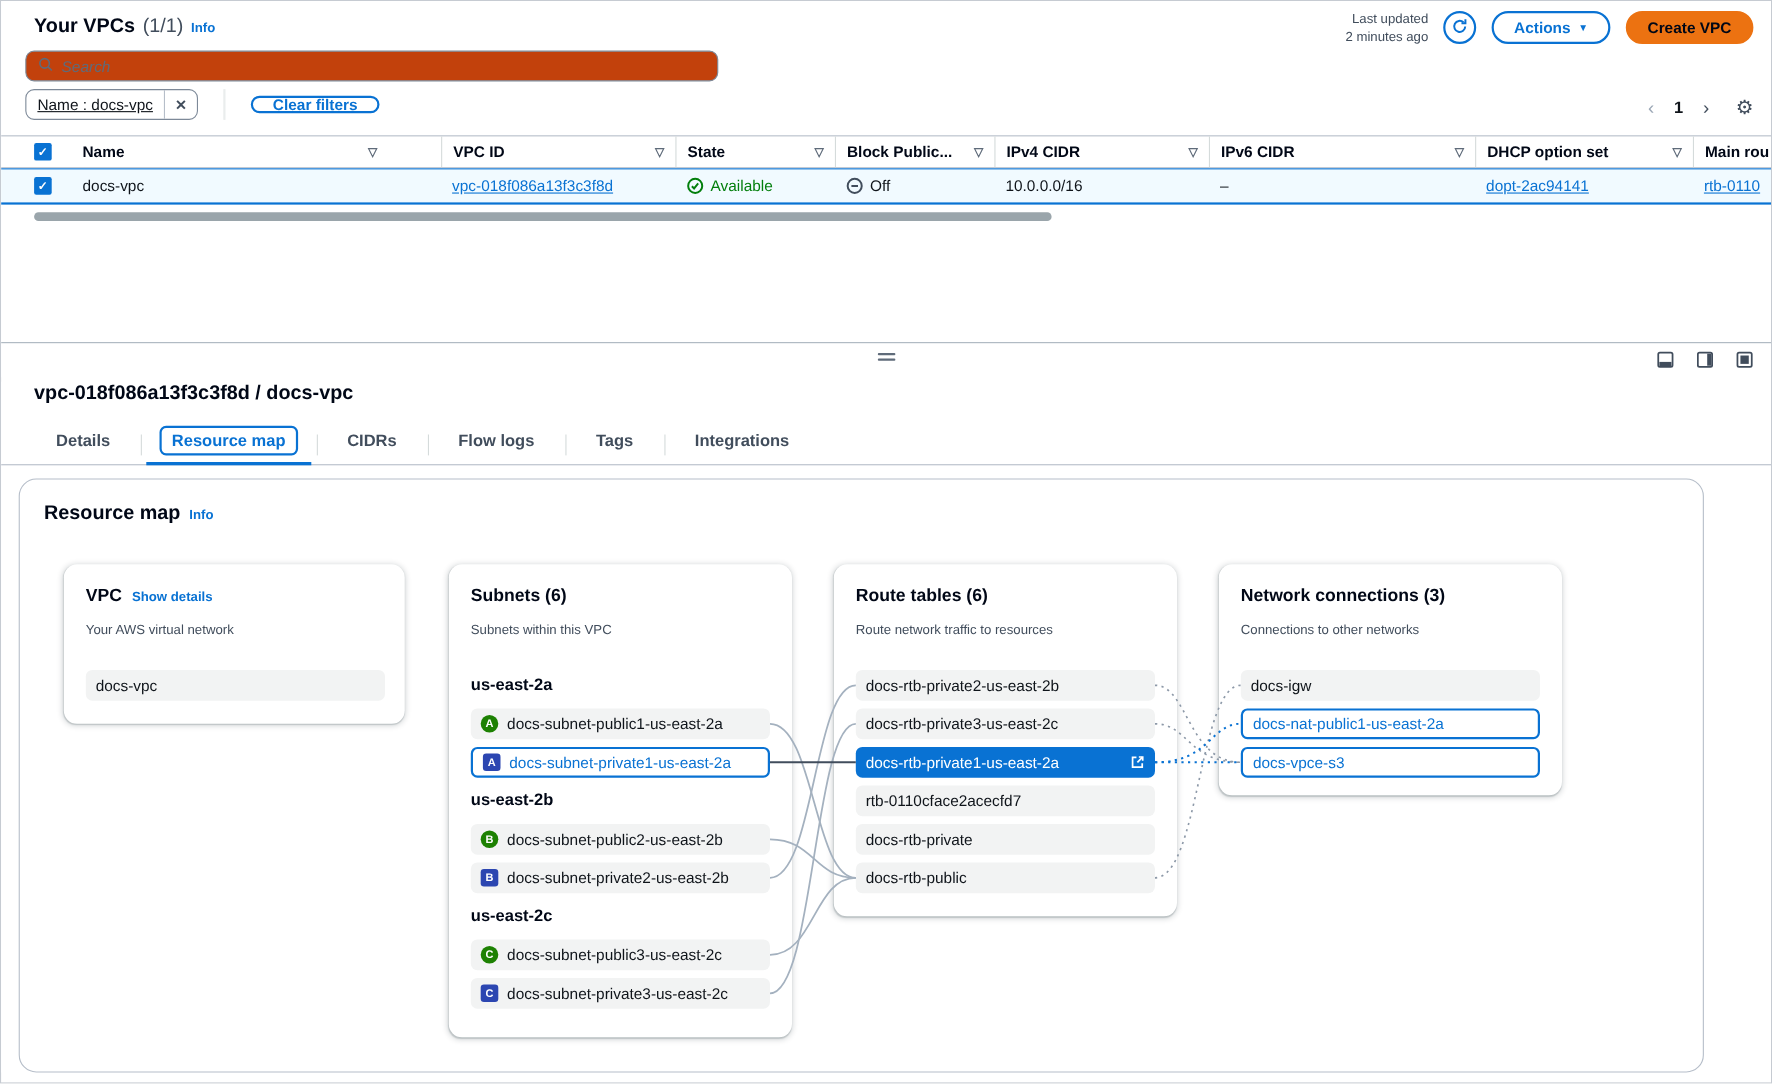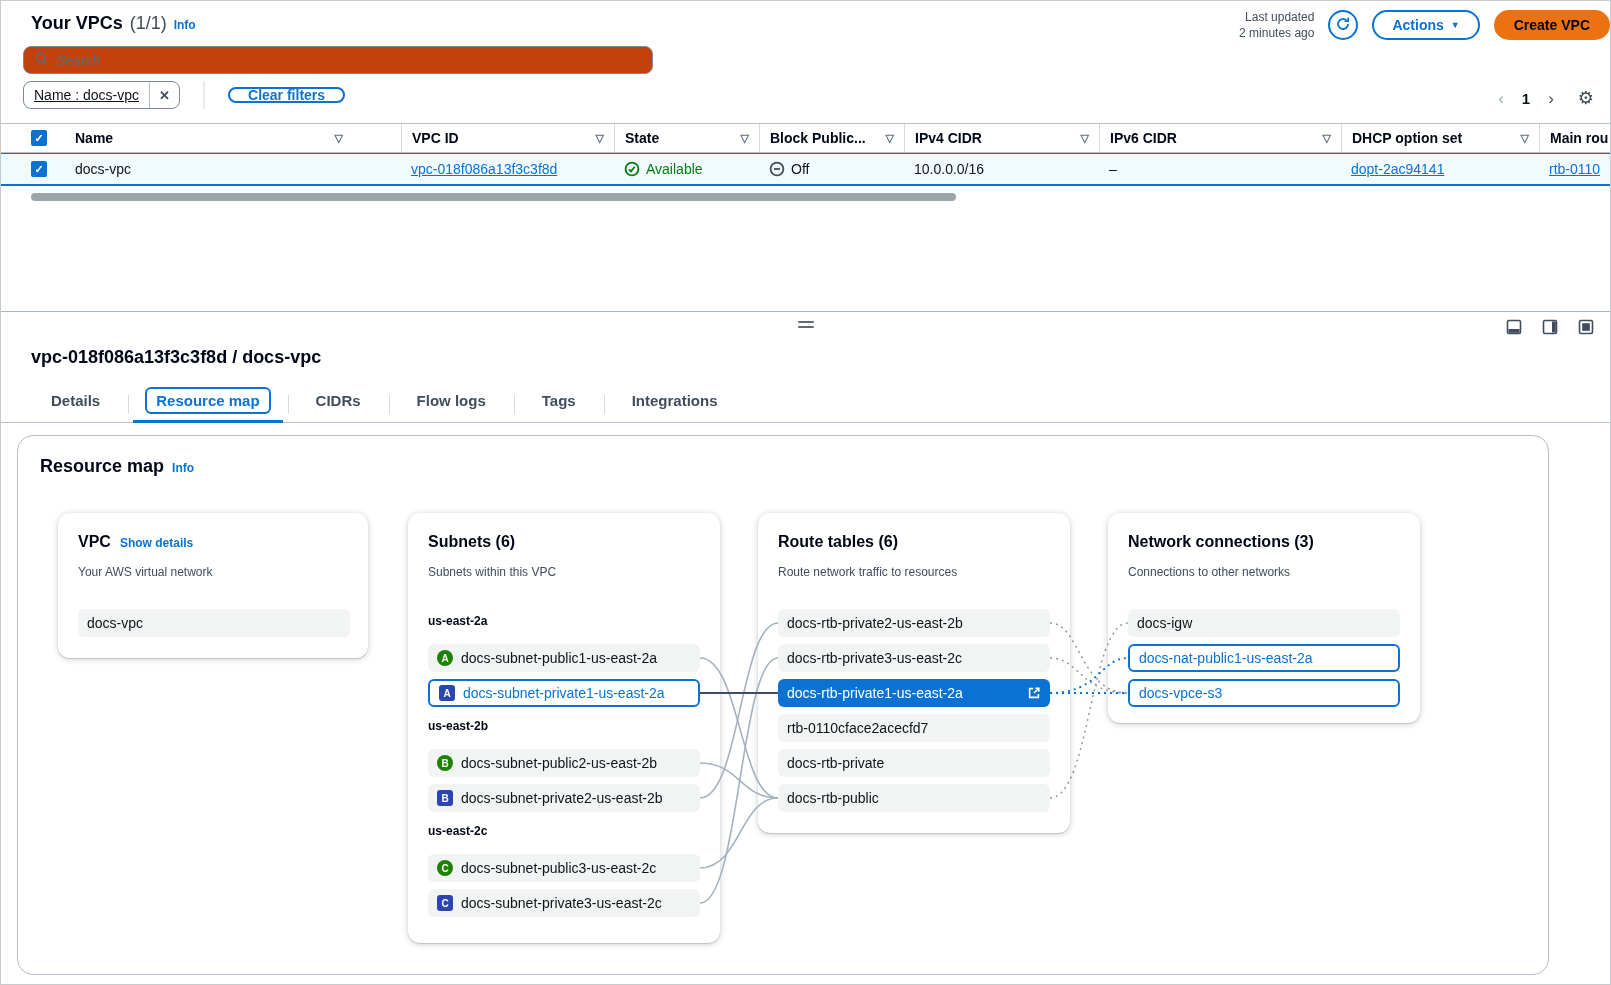--- a/index.html
+++ b/index.html
@@ -7,21 +7,21 @@
   body { font-family:"Liberation Sans", sans-serif; font-size:14px; color:#0f141a; }
   .page { width:1611px; height:985px; background:#fff; border:1px solid #c6cbd2; overflow:hidden; }
 
   
   .top-panel { position:relative; height:310px; background:#fff; }
   .page-header { position:absolute; top:12px; left:30px; display:flex; align-items:baseline; gap:7px; }
   .page-title { font-size:18px; font-weight:700; color:#000716; }
   .page-count { font-size:18px; color:#414d5c; }
   .info-link { font-size:12px; font-weight:700; color:#0972d3; cursor:pointer; }
 
-  .header-actions { position:absolute; top:8px; right:0; display:flex; align-items:center; gap:14px;margin-left:20px; }
+  .header-actions { position:absolute; top:8px; right:16px; display:flex; align-items:center; gap:14px;margin-left:20px; }
   .last-updated { text-align:right; font-size:12px; color:#414d5c; line-height:1.35; }
   .refresh-btn { width:30px; height:30px; border:2px solid #0972d3; border-radius:50%; background:#fff;
                  display:flex; align-items:center; justify-content:center; cursor:pointer; }
   .btn { height:30px; border-radius:16px; display:flex; align-items:center; gap:7px; padding:0 18px;
          font-size:14px; font-weight:700; cursor:pointer; }
   .btn-secondary { border:2px solid #0972d3; color:#0972d3; background:#fff; }
   .btn-primary { background:#ec7211; border:2px solid #ec7211; color:#000716; }
   .caret-down { font-size:9px; line-height:1; }
 
   .search-row { position:absolute; top:45px; left:22px; width:630px; height:28px; border:1px solid #7d8998;
@@ -97,21 +97,21 @@
   .vpc-card { left:40px; width:310px; height:145px; }
   .subnets-card { left:390px; width:312px; height:430px; }
   .routes-card { left:740px; width:312px; height:320px; }
   .conns-card { left:1090px; width:312px; height:210px; }
 
   .row-item { position:absolute; left:20px; width:272px; height:28px; border-radius:6px; background:#f2f3f3;
               display:flex; align-items:center; padding:0 9px; font-size:14px; color:#0f141a; cursor:pointer;
               white-space:nowrap; overflow:hidden; }
   .row-item.outlined { background:#fff; border:2px solid #0972d3; color:#0972d3; }
   .row-item.selected { background:#0972d3; color:#fff; justify-content:space-between; }
-  .az-label { position:absolute; left:20px; font-size:12px; font-weight:700; color:#000716; }
+  .az-label { position:absolute; left:20px; font-size:15px; font-weight:700; color:#000716; }
 
   .badge { width:16px; height:16px; min-width:16px; margin-right:8px; display:flex; align-items:center;
            justify-content:center; color:#fff; font-size:10px; font-weight:700; }
   .badge.public { background:#1d8102; border-radius:50%; }
   .badge.private { background:#2c46b1; border-radius:3px; }
 
   .rm-lines { position:absolute; left:0; top:0; pointer-events:none; }
 </style>
 </head>
 <body>

